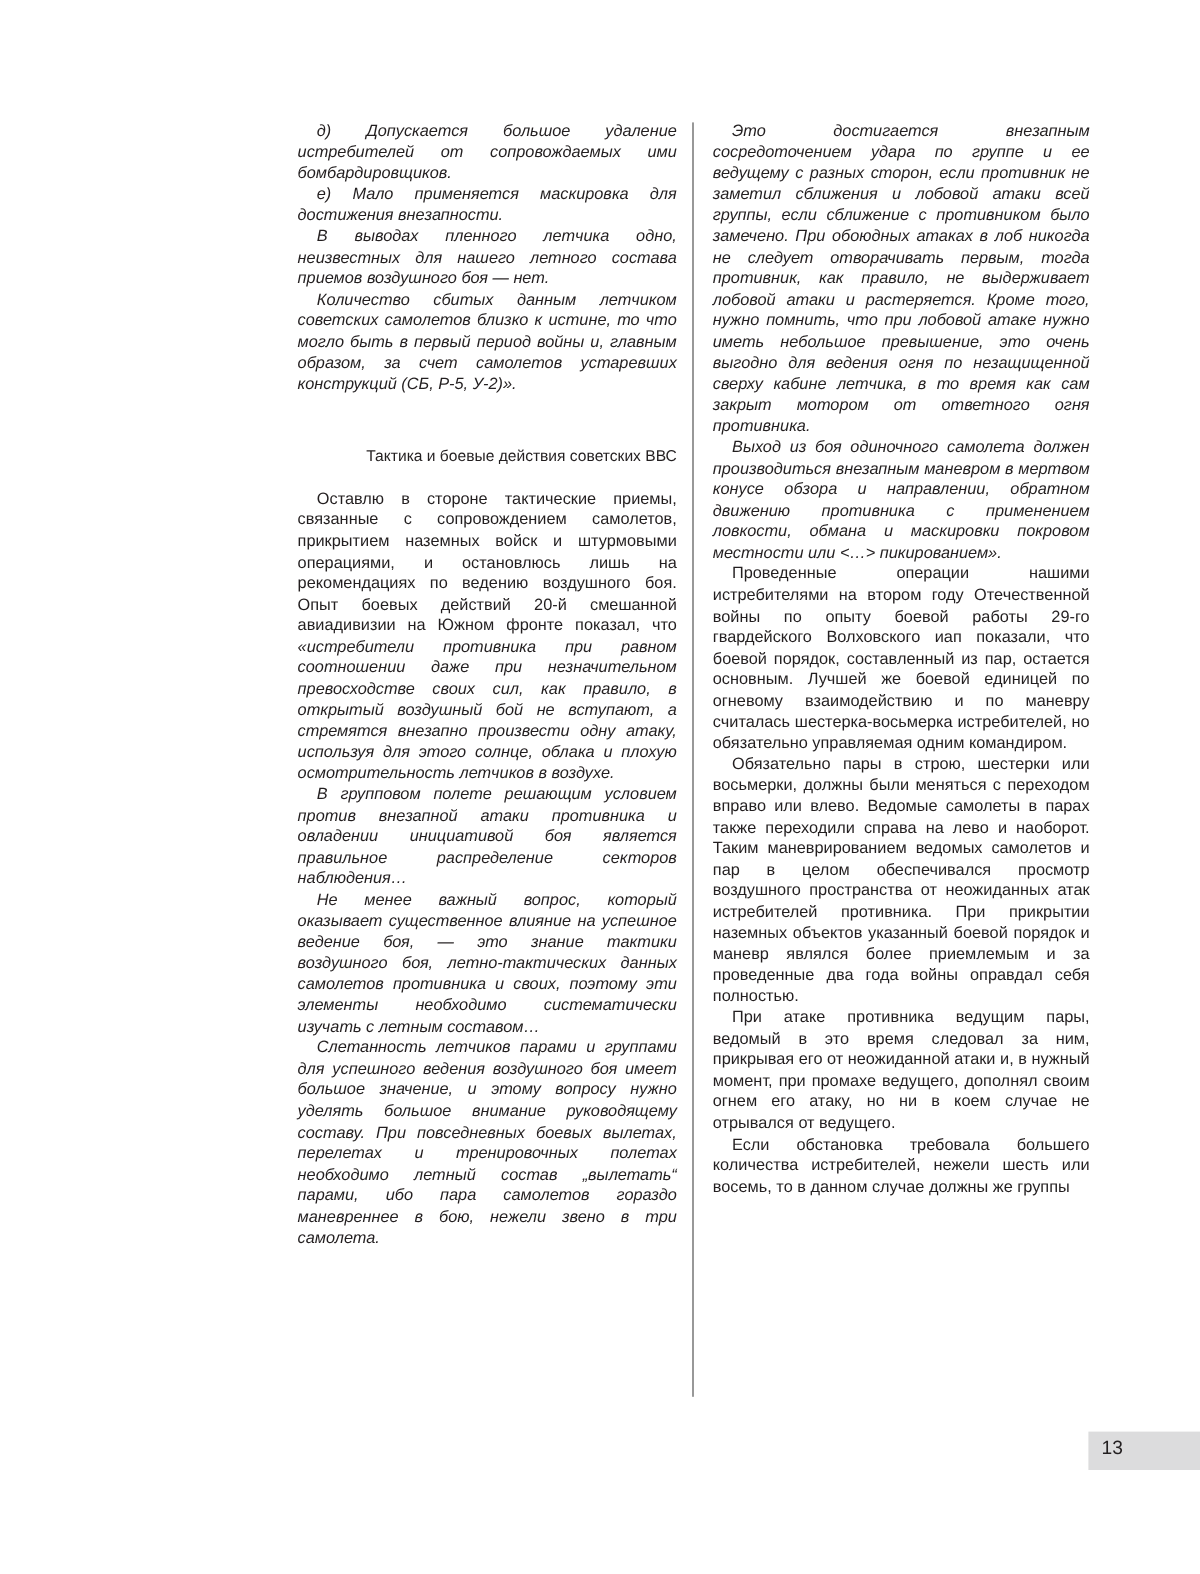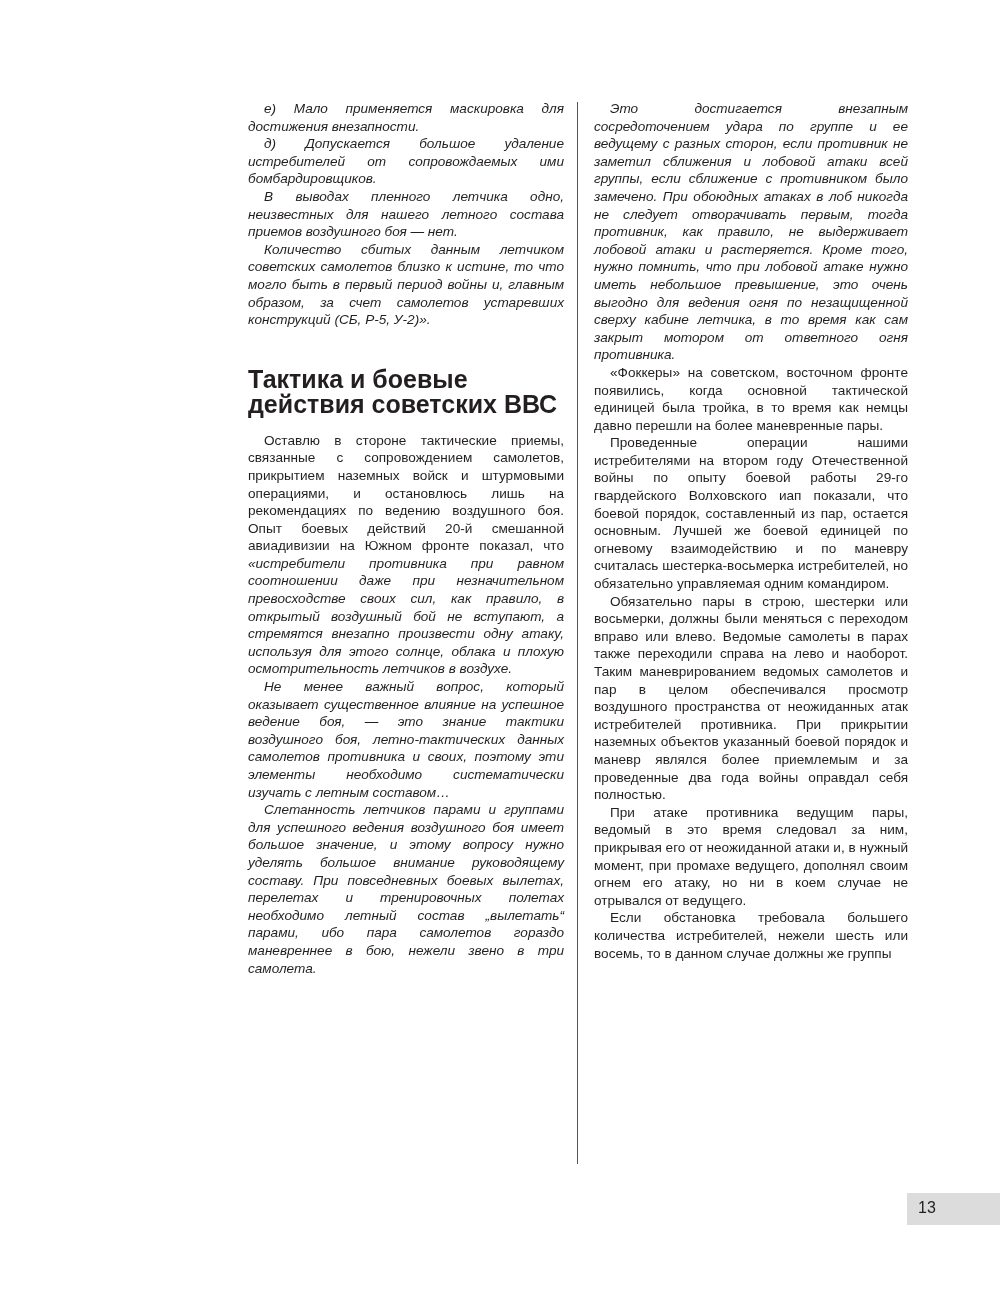--- a/index.html
+++ b/index.html
@@ -4,49 +4,50 @@
   <style>
     html, body { margin: 0; padding: 0; background: #ffffff; }
     body { width: 1000px; height: 1312px; position: relative; overflow: hidden;
            font-family: "Liberation Sans", sans-serif; color: #231f20; }
     .col { position: absolute; top: 100px; width: 316px; font-size: 13.6px; line-height: 17.6px; }
     .col-left { left: 248px; }
     .col-right { left: 594px; width: 314px; }
     .divider { position: absolute; left: 577px; top: 102px; width: 1px; height: 1062px; background: #555; }
     p { margin: 0; text-align: justify; text-indent: 16px; hyphens: manual; }
     p.it { font-style: italic; }
-    h2 { margin: 0; font-size: 25px; line-height: 25px; font-weight: bold; color: #231f20; }
+    h2 { margin: 0; font-size: 13px; line-height: 25px; font-weight: normal; color: #231f20; text-align: right; }
     .heading-wrap { margin-top: 38px; margin-bottom: 15px; }
     .page-num-box { position: absolute; left: 907px; top: 1193px; width: 127px; height: 32px; background: #dcdcdd; }
     .page-num { position: absolute; left: 11px; top: 6px; font-size: 16px; color: #231f20; }
     em { font-style: italic; }
   </style>
 </head>
 <body>
 
 <div class="col col-left">
+  <p class="it">д) Допускается большое удаление истребителей от сопровождаемых ими бомбардировщиков.</p>
   <p class="it">е) Мало применяется маскировка для достижения внезапности.</p>
-  <p class="it">д) Допускается большое удаление истребителей от сопровождаемых ими бомбардировщиков.</p>
   <p class="it">В выводах пленного летчика одно, неизвестных для нашего летного состава приемов воздушного боя — нет.</p>
   <p class="it">Количество сбитых данным летчиком советских самолетов близко к истине, то что могло быть в первый период войны и, главным образом, за счет самолетов устаревших конструкций (СБ, Р-5, У-2)».</p>
 
   <div class="heading-wrap">
     <h2>Тактика и боевые действия советских ВВС</h2>
   </div>
 
   <p><span>Оставлю в стороне тактические приемы, связанные с сопровождением самолетов, прикрытием наземных войск и штурмовыми операциями, и остановлюсь лишь на рекомендациях по ведению воздушного боя. Опыт боевых действий 20-й смешанной авиадивизии на Южном фронте показал, что </span><em>«истребители противника при равном соотношении даже при незначительном превосходстве своих сил, как правило, в открытый воздушный бой не вступают, а стремятся внезапно произвести одну атаку, используя для этого солнце, облака и плохую осмотрительность летчиков в воздухе.</em></p>
+  <p class="it">В групповом полете решающим условием против внезапной атаки противника и овладении инициативой боя является правильное распределение секторов наблюдения…</p>
   <p class="it">Не менее важный вопрос, который оказывает существенное влияние на успешное ведение боя, — это знание тактики воздушного боя, летно-тактических данных самолетов противника и своих, поэтому эти элементы необходимо систематически изучать с летным составом…</p>
   <p class="it">Слетанность летчиков парами и группами для успешного ведения воздушного боя имеет большое значение, и этому вопросу нужно уделять большое внимание руководящему составу. При повседневных боевых вылетах, перелетах и тренировочных полетах необходимо летный состав „вылетать“ парами, ибо пара самолетов гораздо маневреннее в бою, нежели звено в три самолета.</p>
 </div>
 
 <div class="divider"></div>
 
 <div class="col col-right">
   <p class="it">Это достигается внезапным сосредоточением удара по группе и ее ведущему с разных сторон, если противник не заметил сближения и лобовой атаки всей группы, если сближение с противником было замечено. При обоюдных атаках в лоб никогда не следует отворачивать первым, тогда противник, как правило, не выдерживает лобовой атаки и растеряется. Кроме того, нужно помнить, что при лобовой атаке нужно иметь небольшое превышение, это очень выгодно для ведения огня по незащищенной сверху кабине летчика, в то время как сам закрыт мотором от ответного огня противника.</p>
-  <p>«Фоккеры» на советском, восточном фронте появились, когда основной тактической единицей была тройка, в то время как немцы давно перешли на более маневренные пары.</p>
+  <p class="it">Выход из боя одиночного самолета должен производиться внезапным маневром в мертвом конусе обзора и направлении, обратном движению противника с применением ловкости, обмана и маскировки покровом местности или &lt;…&gt; пикированием».</p>
   <p>Проведенные операции нашими истребителями на втором году Отечественной войны по опыту боевой работы 29-го гвардейского Волховского иап показали, что боевой порядок, составленный из пар, остается основным. Лучшей же боевой единицей по огневому взаимодействию и по маневру считалась шестерка-восьмерка истребителей, но обязательно управляемая одним командиром.</p>
   <p>Обязательно пары в строю, шестерки или восьмерки, должны были меняться с переходом вправо или влево. Ведомые самолеты в парах также переходили справа на лево и наоборот. Таким маневрированием ведомых самолетов и пар в целом обеспечивался просмотр воздушного пространства от неожиданных атак истребителей противника. При прикрытии наземных объектов указанный боевой порядок и маневр являлся более приемлемым и за проведенные два года войны оправдал себя полностью.</p>
   <p>При атаке противника ведущим пары, ведомый в это время следовал за ним, прикрывая его от неожиданной атаки и, в нужный момент, при промахе ведущего, дополнял своим огнем его атаку, но ни в коем случае не отрывался от ведущего.</p>
   <p>Если обстановка требовала большего количества истребителей, нежели шесть или восемь, то в данном случае должны же группы</p>
 </div>
 
 <div class="page-num-box">
   <span class="page-num">13</span>
 </div>
 

